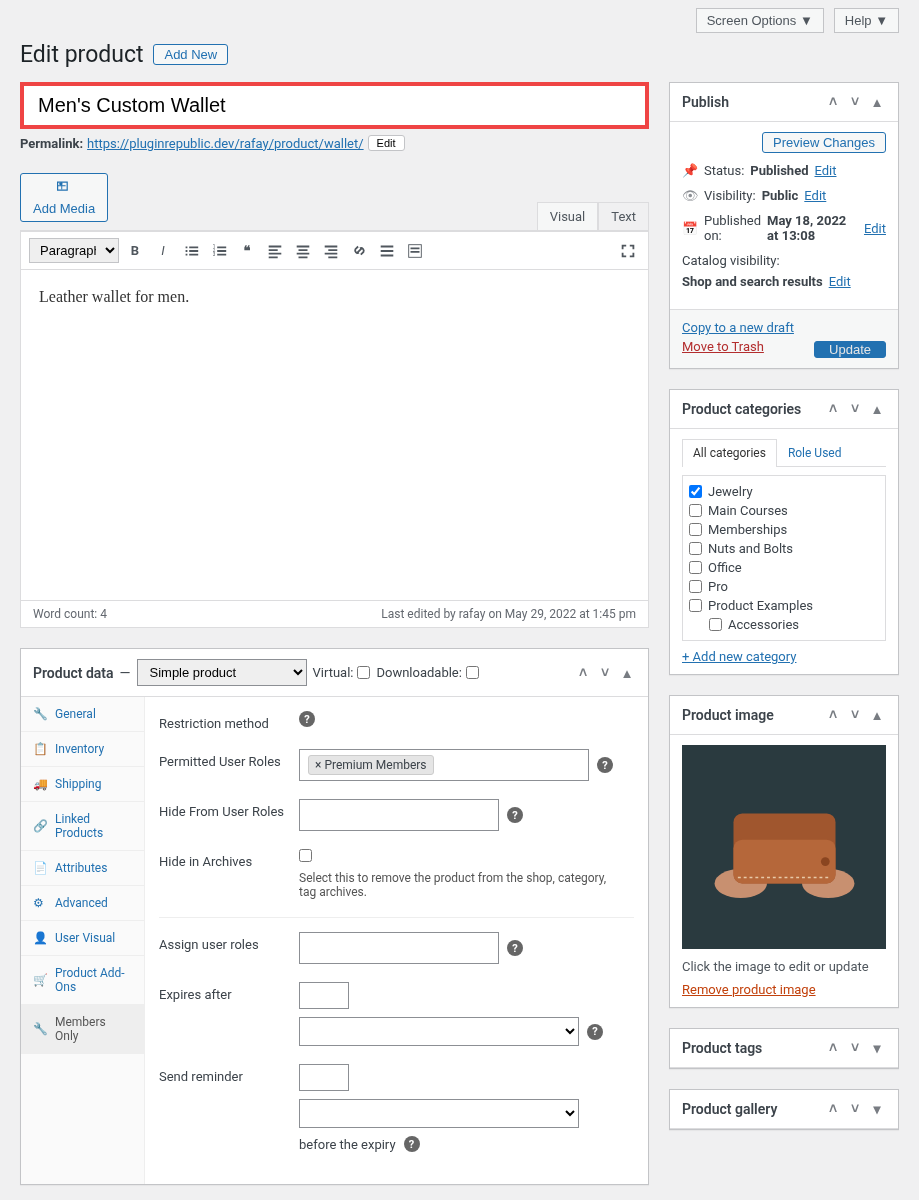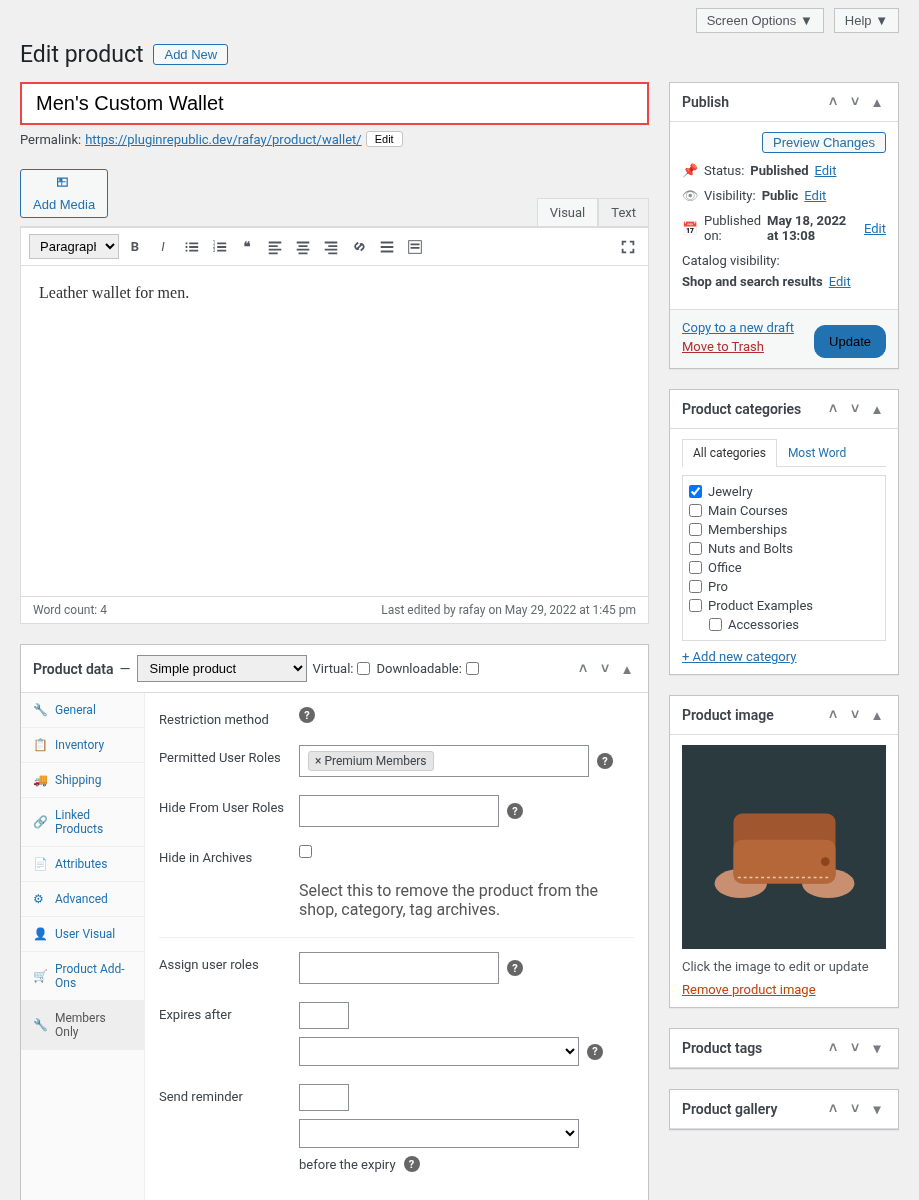--- a/index.html
+++ b/index.html
@@ -10,23 +10,23 @@
 .top-btn { background: #f6f7f7; border: 1px solid #c3c4c7; padding: 4px 10px; font-size: 13px; cursor: pointer; color: #50575e; }
 
 .page-header { display: flex; align-items: center; gap: 10px; margin-bottom: 14px; }
 .page-header h1 { font-size: 23px; font-weight: 400; color: #1d2327; }
 .btn-outline { border: 1px solid #2271b1; color: #2271b1; background: #f6f7f7; padding: 2px 10px; font-size: 13px; cursor: pointer; border-radius: 3px; }
 
 .cols { display: flex; gap: 20px; align-items: flex-start; }
 .main { flex: 1; min-width: 0; }
 .side { width: 230px; flex-shrink: 0; }
 
-.title-input { width: 100%; font-size: 20px; padding: 8px 14px; border: 2px solid #ef4444; background: #fff; margin-bottom: 6px; }
+.title-input { width: 100%; font-size: 20px; padding: 8px 14px; border: 4px solid #ef4444; background: #fff; margin-bottom: 6px; }
 .permalink-row { font-size: 13px; margin-bottom: 14px; display: flex; align-items: center; gap: 4px; flex-wrap: wrap; }
-.permalink-row .lbl { font-weight: 400; }
+.permalink-row .lbl { font-weight: 700; }
 .mini-btn { border: 1px solid #c3c4c7; background: #fff; padding: 1px 8px; font-size: 11px; cursor: pointer; border-radius: 3px; }
 
 .editor-box { border: 1px solid #dcdcde; background: #fff; }
 .editor-top { display: flex; justify-content: space-between; align-items: flex-end; padding: 8px 0 0; background: #f0f0f1; }
 .add-media { border: 1px solid #2271b1; color: #2271b1; background: #f6f7f7; padding: 5px 12px; font-size: 13px; border-radius: 3px; cursor: pointer; display: flex; align-items: center; gap: 6px; margin-left: 0; margin-bottom: 8px; flex-direction: column; }
 .editor-tabs { display: flex; gap: 0; }
 .etab { border: 1px solid #dcdcde; border-bottom: none; padding: 6px 12px; background: #f0f0f1; font-size: 13px; cursor: pointer; color: #50575e; }
 .etab.active { background: #f6f7f7; }
 .toolbar { background: #fff; border-top: 1px solid #dcdcde; border-bottom: 1px solid #dcdcde; padding: 6px 8px; display: flex; align-items: center; gap: 4px; }
 .toolbar select { border: 1px solid #c3c4c7; padding: 3px 6px; font-size: 13px; width: 90px; }
@@ -54,30 +54,30 @@
 .form-row > label { width: 128px; flex-shrink: 0; padding-top: 5px; }
 .form-row .ctrl { flex: 1; display: flex; align-items: center; gap: 8px; flex-wrap: wrap; }
 .form-row select, .form-row input[type=text], .form-row .tagbox, .form-row .num { border: 1px solid #8c8f94; padding: 5px 8px; font-size: 13px; background: #fff; }
 .form-row select { width: 280px; }
 .tagbox { width: 290px; min-height: 32px; padding: 4px; }
 .tag { display: inline-block; background: #e5e5e5; border: 1px solid #ccc; padding: 2px 6px; font-size: 12px; border-radius: 3px; }
 .emptybox { width: 200px; min-height: 32px; border: 1px solid #8c8f94; background: #fff; }
 .num { width: 50px; }
 .unit { width: 80px; }
 .help { width: 16px; height: 16px; border-radius: 50%; background: #666; color: #fff; display: inline-flex; align-items: center; justify-content: center; font-size: 11px; font-weight: bold; }
-.desc { font-size: 16px; color: #555; margin-top: 20px; max-width: 320px; }
+.desc { font-size: 12px; color: #555; margin-top: 6px; max-width: 320px; }
 .hr { border-top: 1px solid #eee; margin: 14px 0; }
 
 .side .postbox-bd { padding: 10px 12px; font-size: 13px; }
 .pub-row { display: flex; align-items: center; gap: 6px; margin-bottom: 10px; }
 .pub-row .ico { width: 16px; color: #8c8f94; }
 .pub-actions { border-top: 1px solid #dcdcde; background: #f6f7f7; padding: 10px 12px; display: flex; justify-content: space-between; align-items: flex-end; }
 .pub-links a { display: block; margin-bottom: 4px; }
 .trash { color: #b32d2e; }
-.btn-primary { background: #2271b1; color: #000000; border: 1px solid #2271b1; padding: 8px 14px; font-size: 13px; border-radius: 11px; cursor: pointer; }
+.btn-primary { background: #2271b1; color: #e5e5e5; border: 1px solid #2271b1; padding: 0 14px; font-size: 13px; border-radius: 3px; cursor: pointer; }
 .preview-btn { float: right; margin-bottom: 10px; }
 
 .cat-tabs { display: flex; border-bottom: 1px solid #dcdcde; margin-bottom: 8px; }
 .cat-tab { padding: 6px 10px; font-size: 12px; cursor: pointer; color: #2271b1; border: 1px solid transparent; border-bottom: none; }
 .cat-tab.active { border-color: #dcdcde; background: #fff; color: #333; margin-bottom: -1px; }
 .cat-list { max-height: 180px; overflow-y: auto; border: 1px solid #dcdcde; padding: 6px; }
 .cat-item { display: flex; align-items: center; gap: 6px; padding: 2px 0; font-size: 13px; }
 .cat-item.indent { padding-left: 20px; }
 .add-cat { display: block; margin-top: 8px; font-size: 13px; }
 
@@ -379,21 +379,21 @@
           </div>
     <div class="chevs">
             <span class="chev">˄</span>
             <span class="chev">˅</span>
             <span class="chev">▴</span>
           </div>
   </div>
   <div class="postbox-bd">
     <div class="cat-tabs">
       <div class="cat-tab active">All categories</div>
-      <div class="cat-tab">Most Word</div>
+      <div class="cat-tab">Role Used</div>
     </div>
     <div class="cat-list">
       <div class="cat-item">
               <input type="checkbox" checked="" style="">
               <span>Jewelry</span>
             </div>
       <div class="cat-item">
               <input type="checkbox" style="">
               <span>Main Courses</span>
             </div>

